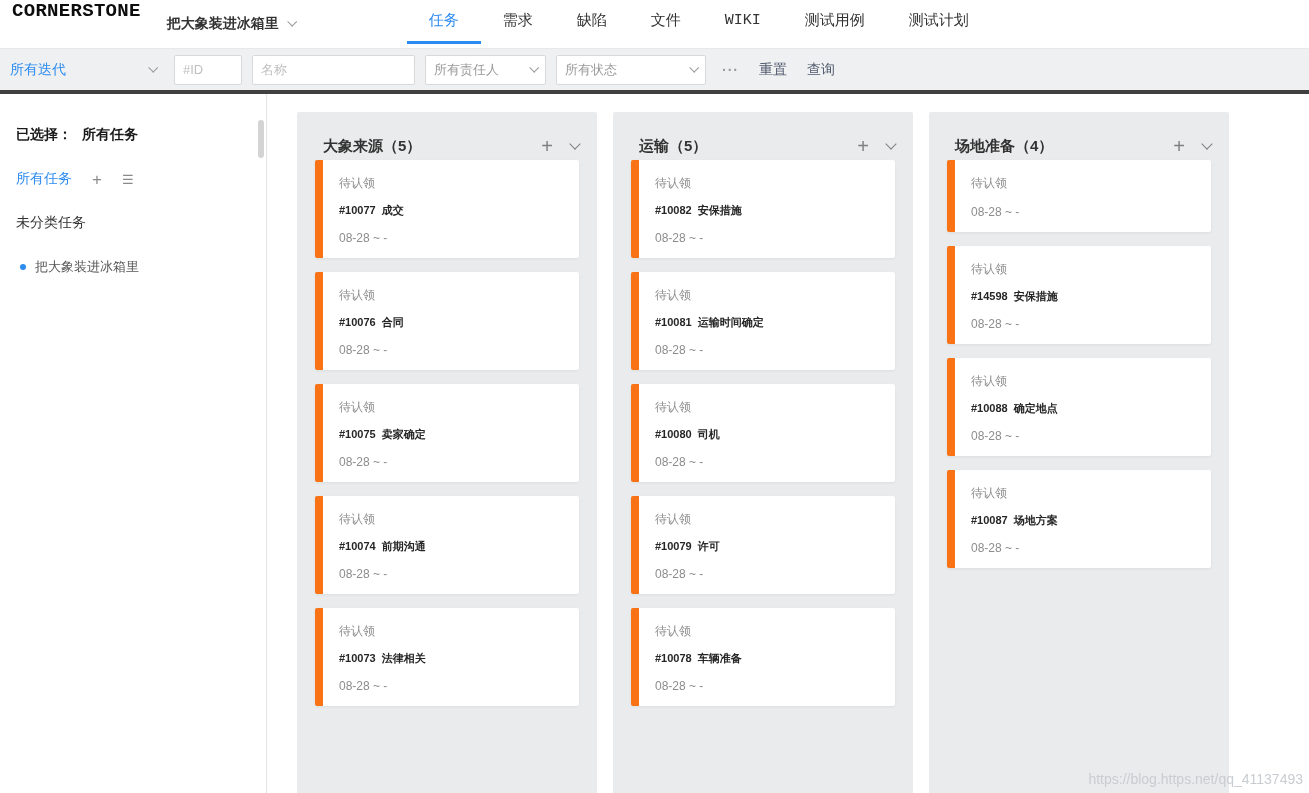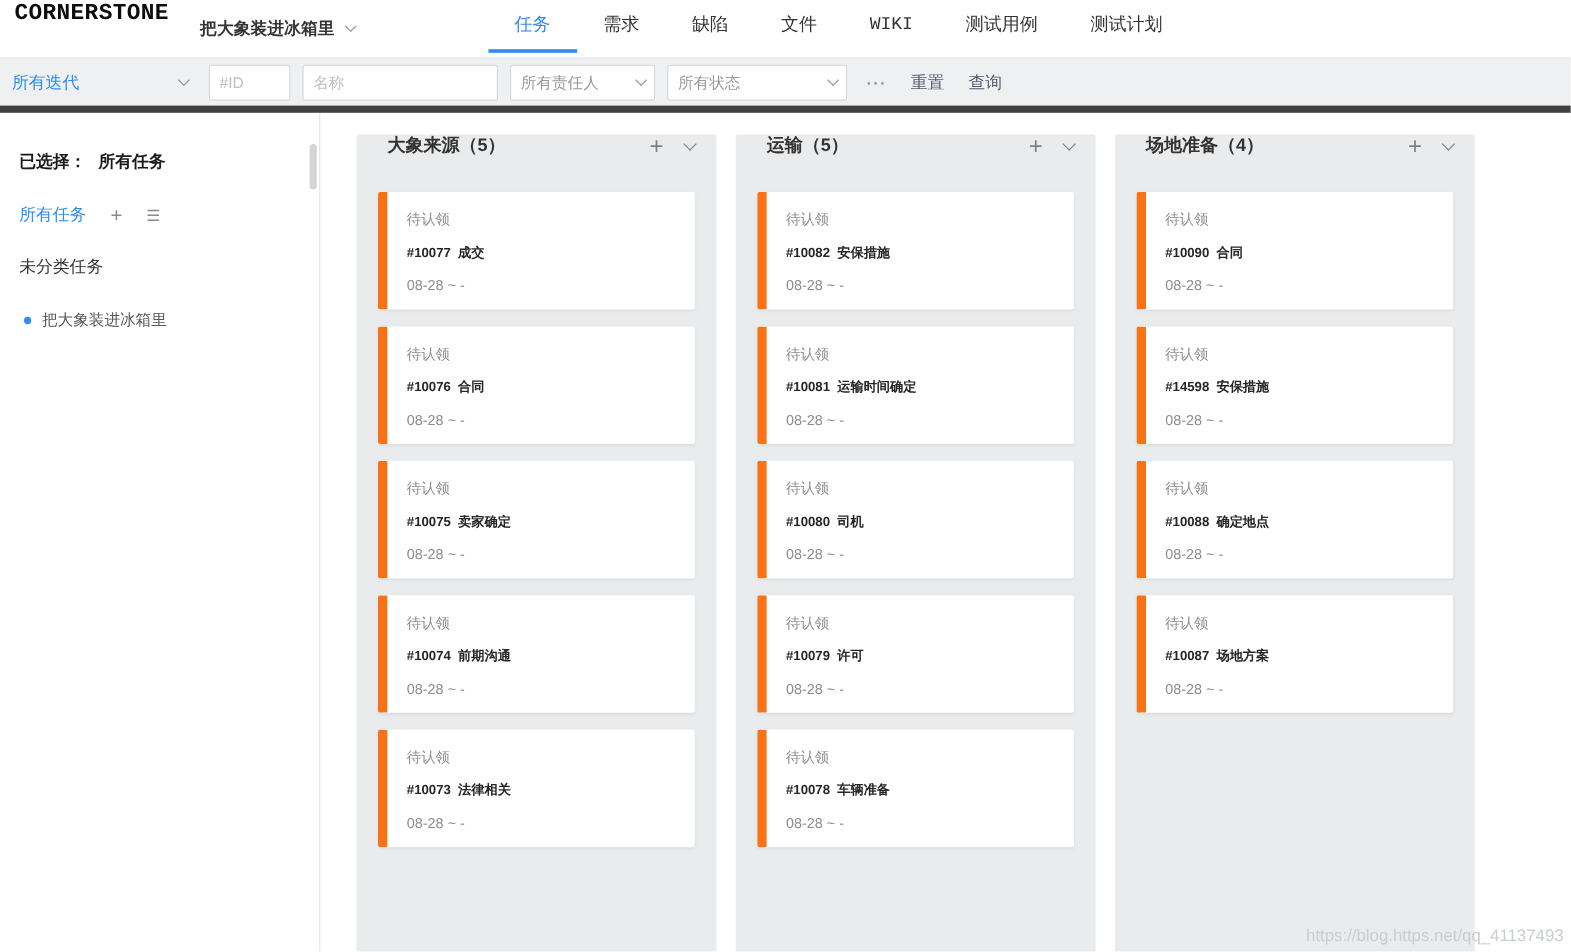--- a/index.html
+++ b/index.html
@@ -14,21 +14,21 @@
   .logo { font-weight:800; font-size:19px; letter-spacing:.3px; color:#0d0d0d; cursor:default; }
   .project { display:flex; align-items:center; margin-left:26px; font-weight:700; font-size:14px; color:#333; cursor:pointer; }
   .caret { width:7px; height:7px; border-right:1.5px solid #9a9a9a; border-bottom:1.5px solid #9a9a9a;
            transform:rotate(45deg) translateY(-1px); display:inline-block; margin-left:9px; margin-bottom:3px; }
   .tabs { display:flex; margin-left:112px; height:44px; }
   .tab { display:flex; align-items:center; padding:0 22px; font-size:15px; color:#333;
          height:44px; border-bottom:3px solid transparent; cursor:pointer; }
   .tab.active { color:#2d8cf0; border-bottom-color:#2d8cf0; font-weight:400; }
 
   
-  .filterbar { height:46px; background:#eff0f1; border-top:1px solid #e8e8e8; border-bottom:6px solid #404040;
+  .filterbar { height:46px; background:#eff0f1; border-top:1px solid #e8e8e8; border-bottom:4px solid #404040;
                display:flex; align-items:center; padding-left:10px; }
   .iter-select { width:152px; display:flex; align-items:center; justify-content:space-between;
                  color:#2d8cf0; font-size:14px; padding-right:6px; cursor:pointer; }
   .fld { height:30px; background:#fff; border:1px solid #d9d9d9; border-radius:2px; font-size:13px;
          color:#333; padding:0 8px; }
   .fld::placeholder { color:#bfbfbf; }
   input.fld { outline:none; }
   .sel { display:flex; align-items:center; justify-content:space-between; color:#999; cursor:pointer; }
   .id-fld { width:68px; margin-left:12px; }
   .name-fld { width:163px; margin-left:10px; }
@@ -50,21 +50,21 @@
   .plus { font-size:17px; font-weight:400; }
   .listic { font-size:13px; }
   .sb-uncat { font-size:14px; color:#333; margin-bottom:26px; cursor:pointer; }
   .sb-item { font-size:13px; color:#555; display:flex; align-items:center; padding-left:4px; cursor:pointer; }
   .dot { width:6px; height:6px; border-radius:50%; background:#2d8cf0; display:inline-block; margin-right:9px; flex:none; }
   .sb-scroll { position:absolute; right:2px; top:26px; width:6px; height:38px; background:#d4d4d4; border-radius:3px; cursor:pointer; }
 
   
   .board { flex:1; background:#fff; padding:18px 0 0 30px; display:flex; gap:16px; overflow:hidden; }
   .column { width:300px; flex:none; background:#eaebec; border-radius:2px; height:900px; }
-  .col-head { height:44px; display:flex; align-items:flex-start; padding:0 18px; }
+  .col-head { height:44px; display:flex; align-items:flex-end; padding:0 18px; }
   .col-title { font-size:15px; font-weight:700; color:#333; margin-left:8px; }
   .col-icons { margin-left:auto; display:flex; align-items:center; gap:18px; }
   .col-plus { font-size:20px; color:#808080; font-weight:400; line-height:1; cursor:pointer; }
   .col-caret { width:8px; height:8px; border-right:1.6px solid #808080; border-bottom:1.6px solid #808080;
                transform:rotate(45deg); margin-bottom:4px; cursor:pointer; }
   .cards { padding:4px 18px 0; }
   .card { background:#fff; border-left:8px solid #f97316; border-radius:2px; box-shadow:0 1px 3px rgba(0,0,0,.06);
           padding:15px 16px 13px; margin-bottom:14px; cursor:pointer; }
   .card-status { font-size:12px; color:#8c8c8c; }
   .card-line { margin-top:11px; font-size:11px; color:#262626; font-weight:700; }
@@ -212,21 +212,20 @@
       <div class="col-head">
         <span class="col-title">场地准备（4）</span>
         <span class="col-icons">
           <span class="col-plus">+</span>
           <span class="col-caret"></span>
         </span>
       </div>
       <div class="cards">
         <div class="card">
           <div class="card-status">待认领</div>
-          <div class="card-line"><span class="tid">#10090</span><span>合同</span></div>
           <div class="card-date">08-28 ~ -</div>
         </div>
         <div class="card">
           <div class="card-status">待认领</div>
           <div class="card-line"><span class="tid">#14598</span><span>安保措施</span></div>
           <div class="card-date">08-28 ~ -</div>
         </div>
         <div class="card">
           <div class="card-status">待认领</div>
           <div class="card-line"><span class="tid">#10088</span><span>确定地点</span></div>

